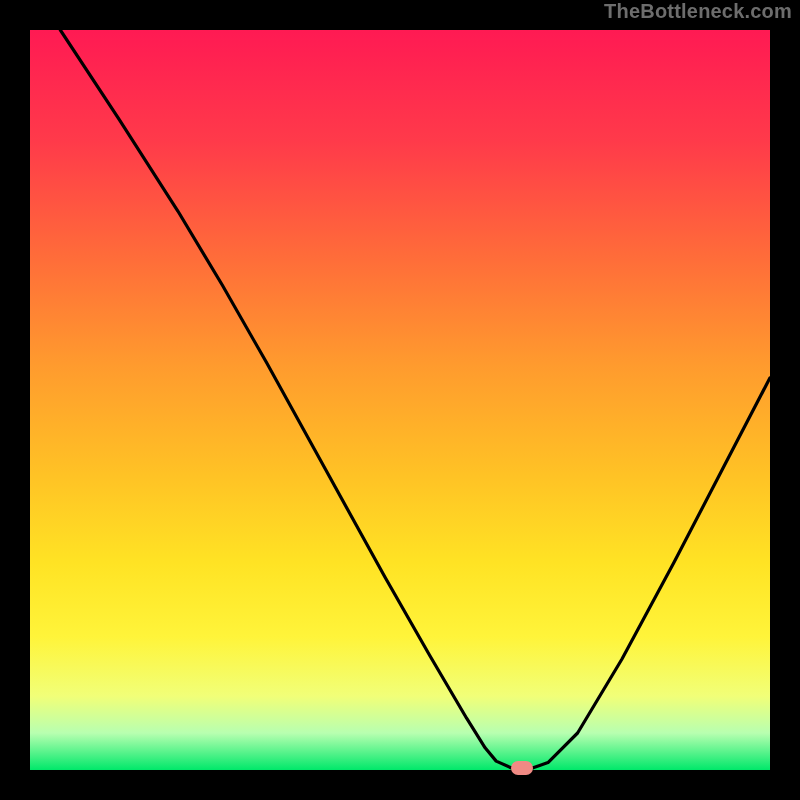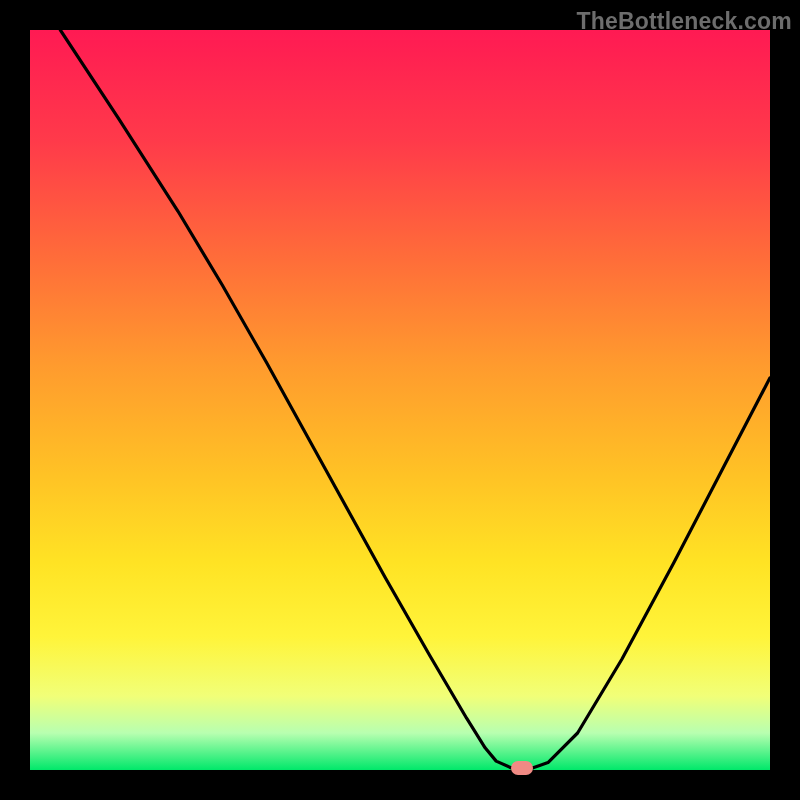--- a/index.html
+++ b/index.html
@@ -11,24 +11,24 @@
     overflow: hidden;
     font-family: Arial, Helvetica, sans-serif;
   }
   .stage {
     position: relative;
     width: 800px;
     height: 800px;
   }
   .watermark {
     position: absolute;
-    top: 8px;
+    top: 0;
     right: 8px;
     color: #6d6d6d;
-    font-size: 23px;
+    font-size: 20px;
     font-weight: 600;
     letter-spacing: 0.2px;
     z-index: 10;
   }
   .plot-area {
     position: absolute;
     left: 30px;
     top: 30px;
     width: 740px;
     height: 740px;

